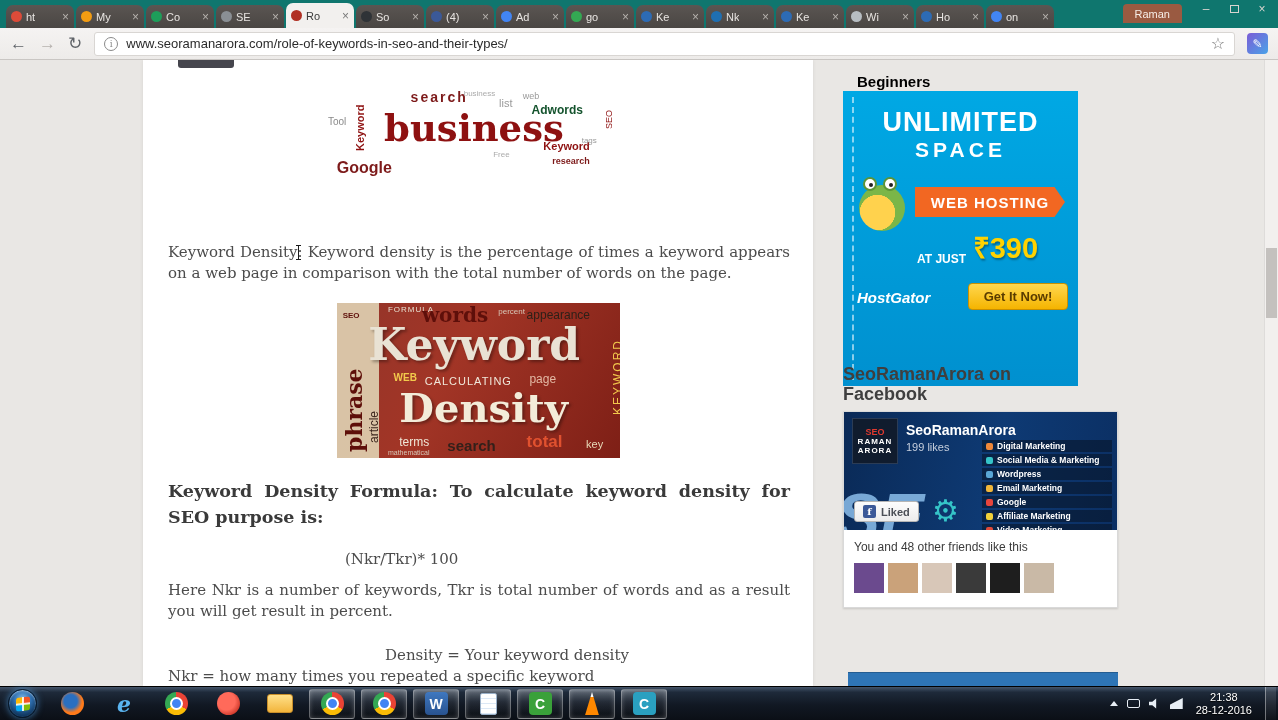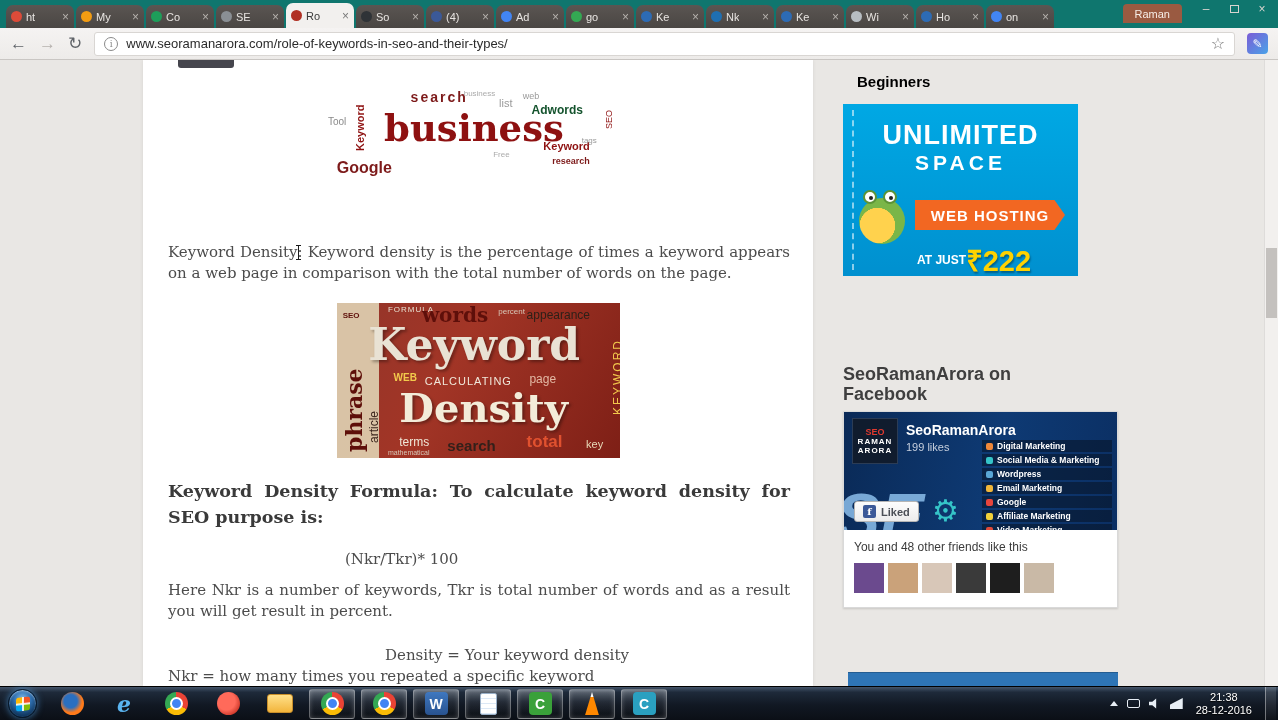--- a/index.html
+++ b/index.html
@@ -111,41 +111,41 @@
   .b14{left:67%;top:84%;font-size:17px;font-weight:bold;color:#e0512f}
   .b15{left:97%;top:72%;font-size:12px;color:#f2c94c;letter-spacing:2px;
       transform:rotate(-90deg);transform-origin:left top}
   .b16{left:88%;top:88%;font-size:11px;color:#e8d9b8}
   .b17{left:2%;top:6%;font-size:8px;color:#5e0f0a;font-weight:bold}
   .b18{left:18%;top:94%;font-size:7px;color:#d8c8b8}
 
   
   #beginners{position:absolute;left:857px;top:13px;font-size:15px;font-weight:bold;color:#000000}
 
-  #ad{position:absolute;left:843px;top:44px;width:235px;height:172px;
+  #ad{position:absolute;left:843px;top:31px;width:235px;height:295px;
       background:linear-gradient(180deg,#00a8e4,#0090cf);overflow:hidden}
   #ad::before{content:"";position:absolute;left:9px;top:6px;bottom:6px;
       border-left:2px dashed rgba(255,255,255,.55)}
   #ad-line1{position:absolute;left:0;right:0;top:16px;text-align:center;color:#fff;
       font-size:27px;font-weight:bold;letter-spacing:1px}
   #ad-line2{position:absolute;left:0;right:0;top:47px;text-align:center;color:#fff;
       font-size:21px;font-weight:bold;letter-spacing:4px}
   #gator{position:absolute;left:12px;top:84px;width:56px;height:62px}
   #gator .g-body{position:absolute;left:4px;top:10px;width:46px;height:46px;border-radius:50%;
       background:radial-gradient(circle at 40% 60%,#ffd24d 45%,#7ab648 46%)}
   #gator .g-eye{position:absolute;top:2px;width:14px;height:14px;border-radius:50%;
       background:#fff;border:2px solid #5c9437}
   #gator .g-eye.l{left:8px}#gator .g-eye.r{left:28px}
   #gator .g-eye::after{content:"";position:absolute;left:4px;top:4px;width:4px;height:4px;
       border-radius:50%;background:#222}
   #ribbon{position:absolute;left:72px;top:96px;width:150px;height:30px;background:#f26722;
       clip-path:polygon(0 0,93% 0,100% 50%,93% 100%,0 100%);
       display:flex;align-items:center;justify-content:center;color:#fff;
       font-size:15px;font-weight:bold;letter-spacing:1px}
-  #price-row{position:absolute;left:74px;top:136px;display:flex;align-items:center;gap:0}
+  #price-row{position:absolute;left:74px;top:136px;display:flex;align-items:flex-end;gap:7px}
   #at-just{color:#fff;font-size:12px;font-weight:bold}
   #price{color:#ffd200;font-size:29px;font-weight:bold;text-shadow:1px 2px 2px rgba(0,0,0,.35)}
   #brand{position:absolute;left:14px;top:198px;color:#fff;font-size:15px;font-weight:bold;font-style:italic}
   #cta{position:absolute;right:10px;top:192px;width:100px;height:27px;border-radius:4px;
       background:linear-gradient(#ffd74f,#f5b400);border:1px solid #c98f00;
       display:flex;align-items:center;justify-content:center;color:#5a3c00;
       font-size:13px;font-weight:bold}
 
   #fb-heading{position:absolute;left:843px;top:304px;width:210px;font-size:18px;
       font-weight:bold;color:#3f3f3f;line-height:20px}
@@ -412,21 +412,21 @@
     <div id="ad-line1">UNLIMITED</div>
     <div id="ad-line2">SPACE</div>
     <div id="gator">
       <div class="g-body"></div>
       <div class="g-eye l"></div>
       <div class="g-eye r"></div>
     </div>
     <div id="ribbon">WEB HOSTING</div>
     <div id="price-row">
       <span id="at-just">AT JUST</span>
-      <span id="price">₹222</span>
+      <span id="price">₹390</span>
     </div>
     <div id="brand">HostGator</div>
     <div id="cta">Get It Now!</div>
   </div>
 
   <div id="fb-heading">SeoRamanArora on Facebook</div>
 
   <div id="fbwidget">
     <div id="fb-cover">
       <div id="cover-big">SE</div>

